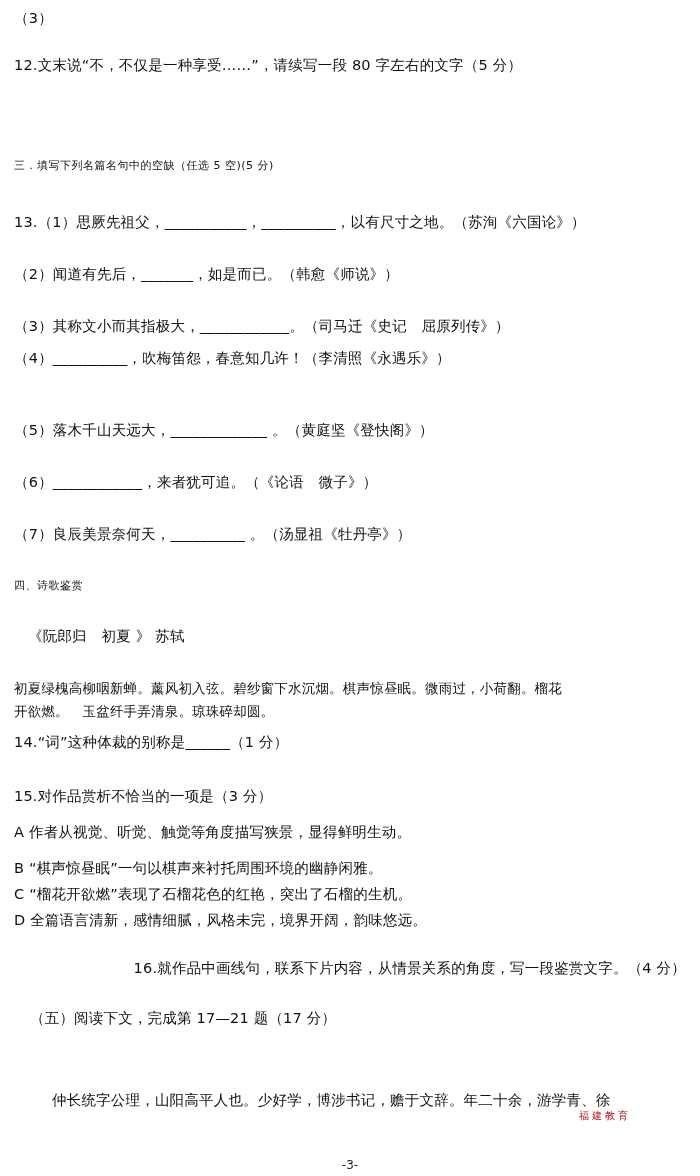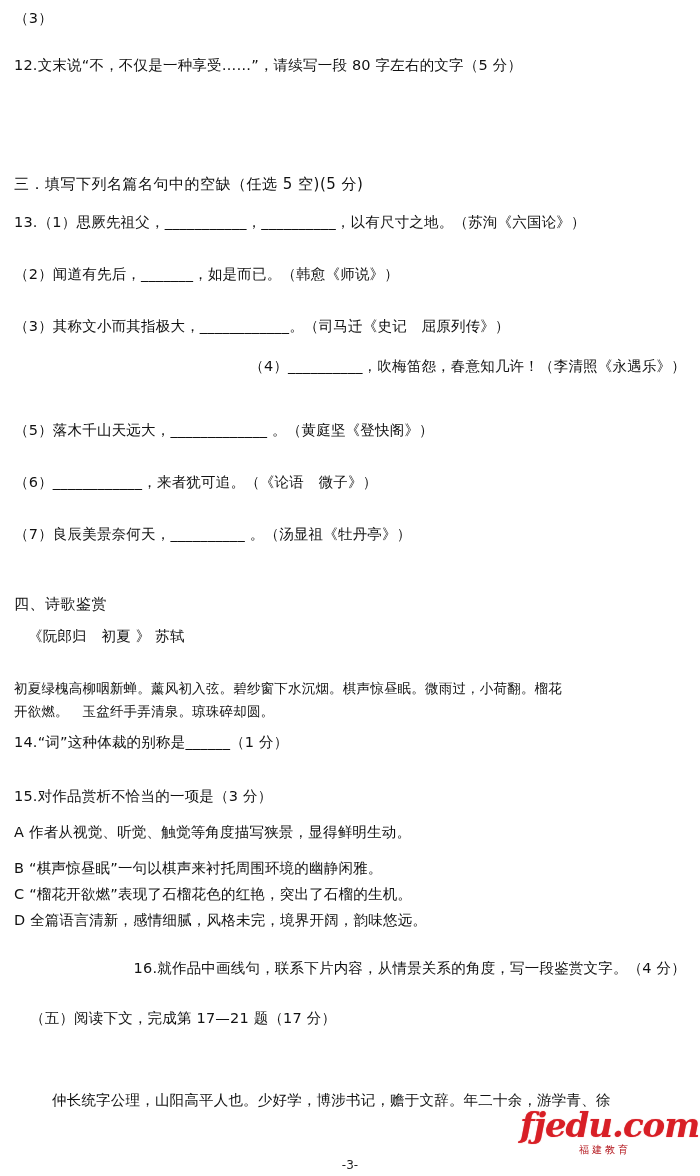--- a/index.html
+++ b/index.html
@@ -28,23 +28,22 @@
     letter-spacing: 0.2px;
     white-space: pre-wrap;
     word-break: break-all;
   }
   .lv {
     position: absolute;
     left: 14px;
     right: 14px;
   }
   .section-title {
-    font-size: 15px;
+    font-size: 11px;
     letter-spacing: 0.5px;
-    margin-top: 16px;
   }
   .poem-body {
     font-size: 13.5px;
     line-height: 1.6;
     letter-spacing: 0.2px;
   }
   .footer-num {
     position: absolute;
     left: 0;
     right: 0;
@@ -86,21 +85,21 @@
 
   <div class="lv line" style="top: 8px;">（3）</div>
 
   <div class="lv line" style="top: 55px;">12.文末说“不，不仅是一种享受……”，请续写一段 80 字左右的文字（5 分）</div>
 
   <div class="lv line section-title" style="top: 158px;">三．填写下列名篇名句中的空缺（任选 5 空)(5 分)</div>
 
   <div class="lv line" style="top: 212px;">13.（1）思厥先祖父，___________，__________，以有尺寸之地。（苏洵《六国论》）</div>
   <div class="lv line" style="top: 264px;">（2）闻道有先后，_______，如是而已。（韩愈《师说》）</div>
   <div class="lv line" style="top: 316px;">（3）其称文小而其指极大，____________。（司马迁《史记　屈原列传》）</div>
-  <div class="lv line" style="top: 356px; text-align: right;">（4）__________，吹梅笛怨，春意知几许！（李清照《永遇乐》）</div>
+  <div class="lv line" style="top: 348px;">（4）__________，吹梅笛怨，春意知几许！（李清照《永遇乐》）</div>
   <div class="lv line" style="top: 420px;">（5）落木千山天远大，_____________ 。（黄庭坚《登快阁》）</div>
   <div class="lv line" style="top: 472px;">（6）____________，来者犹可追。（《论语　微子》）</div>
   <div class="lv line" style="top: 524px;">（7）良辰美景奈何天，__________ 。（汤显祖《牡丹亭》）</div>
 
   <div class="lv line section-title" style="top: 578px;">四、诗歌鉴赏</div>
 
   <div class="lv line" style="top: 626px; left: 28px;">《阮郎归　初夏 》 苏轼</div>
 
   <div class="lv poem-body" style="top: 678px;">初夏绿槐高柳咽新蝉。薰风初入弦。碧纱窗下水沉烟。棋声惊昼眠。微雨过，小荷翻。榴花</div>
   <div class="lv poem-body" style="top: 701px;">开欲燃。　玉盆纤手弄清泉。琼珠碎却圆。</div>
@@ -114,19 +113,18 @@
   <div class="lv line" style="top: 884px;">C “榴花开欲燃”表现了石榴花色的红艳，突出了石榴的生机。</div>
   <div class="lv line" style="top: 910px;">D 全篇语言清新，感情细腻，风格未完，境界开阔，韵味悠远。</div>
 
   <div class="lv line" style="top: 958px; text-align: right;">16.就作品中画线句，联系下片内容，从情景关系的角度，写一段鉴赏文字。（4 分）</div>
 
   <div class="lv line" style="top: 1008px; margin-left: 16px;">（五）阅读下文，完成第 17—21 题（17 分）</div>
 
   <div class="lv line" style="top: 1090px; left: 52px;">仲长统字公理，山阳高平人也。少好学，博涉书记，赡于文辞。年二十余，游学青、徐</div>
 
   <div class="watermark">
-    <div class="wm-text"><span>fjedu</span><span>.com</span></div>
     <div class="wm-sub">福建教育</div>
   </div>
 
   <div class="footer-num">-3-</div>
 
 </div>
 
 </body></html>

